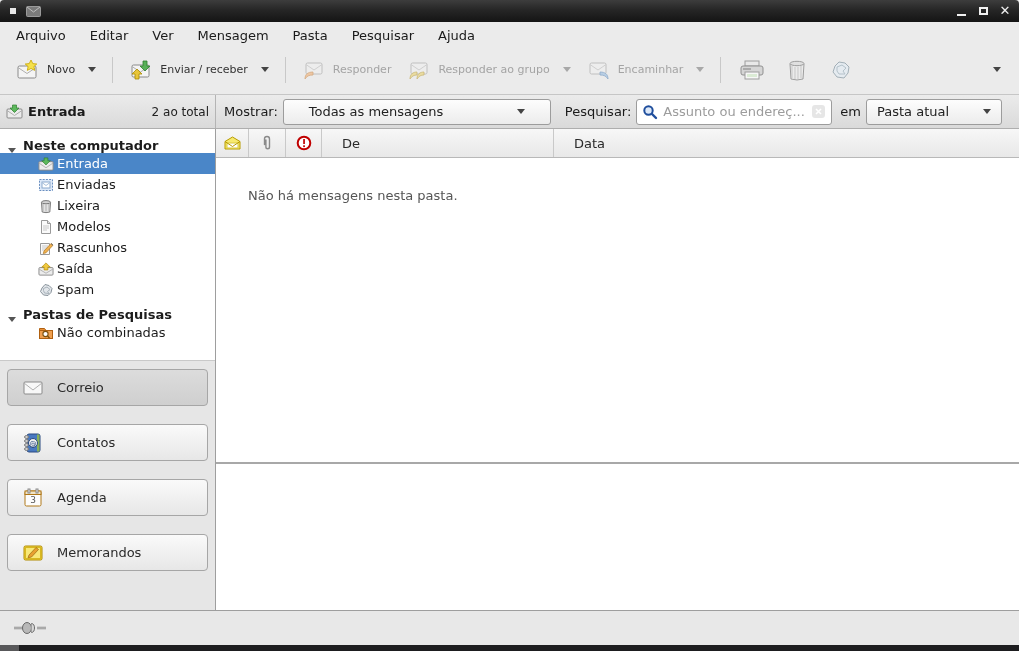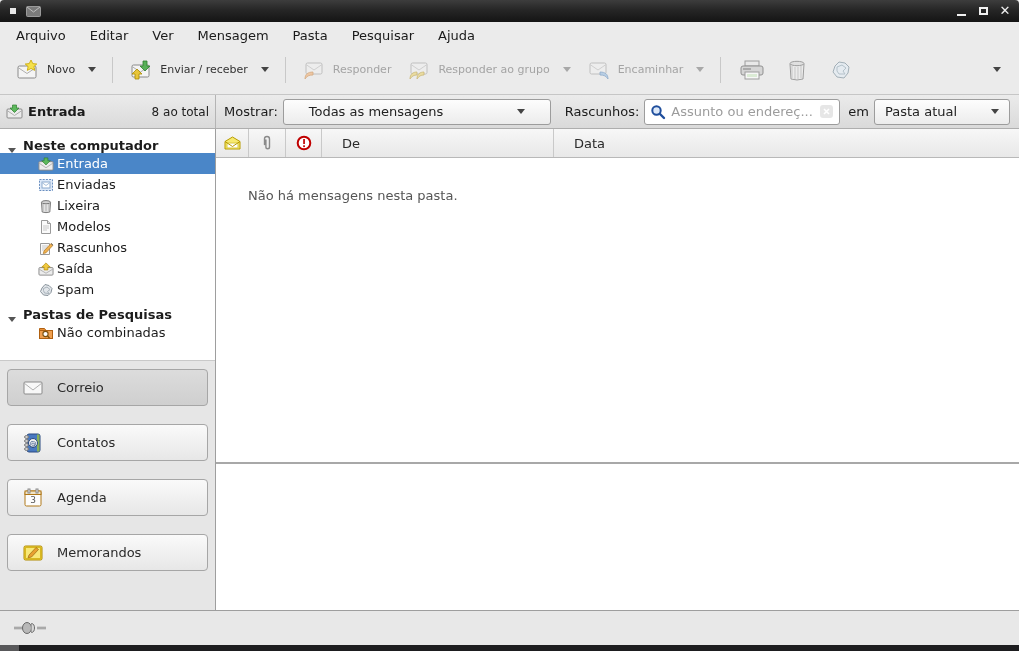--- a/index.html
+++ b/index.html
@@ -215,28 +215,28 @@
   <div class="folderbar">
     <div class="fb-left">
       <span style="display:flex;">
         <svg width="17" height="15" viewBox="0 0 17 15">
             <rect x="1" y="5" width="15" height="9" rx="1" fill="#ececec" stroke="#8a8a8a"></rect>
             <path d="M1 6.5 8.5 11.5 16 6.5" stroke="#b0b0b0" fill="none"></path>
             <path d="M6.5 1h4v3h2.5l-4.5 4.5L4 4h2.5z" fill="#5cb85c" stroke="#2e7d2e" stroke-width="0.7"></path>
           </svg>
       </span>
       <span class="fb-folder">Entrada</span>
-      <span class="fb-count">8 ao total</span>
+      <span class="fb-count">2 ao total</span>
     </div>
     <span class="fb-label">Mostrar:</span>
     <div class="combo combo-filter">
       <span>Todas as mensagens</span>
       <span class="arrow-down"></span>
     </div>
-    <span class="fb-label" style="margin-left:14px;">Rascunhos:</span>
+    <span class="fb-label" style="margin-left:14px;">Pesquisar:</span>
     <div class="search-entry">
       <span style="display:flex; margin-right:5px;">
         <svg width="16" height="16" viewBox="0 0 16 16">
             <circle cx="6.5" cy="6.5" r="4.2" fill="#dce8f8" stroke="#1f4e9c" stroke-width="2"></circle>
             <path d="M10 10 14 14" stroke="#1f4e9c" stroke-width="2.4" stroke-linecap="round"></path>
           </svg>
       </span>
       <input type="text" value="" placeholder="Assunto ou endereç..." style="">
       <span style="display:flex; opacity:0.45;">
         <svg width="15" height="15" viewBox="0 0 15 15">

